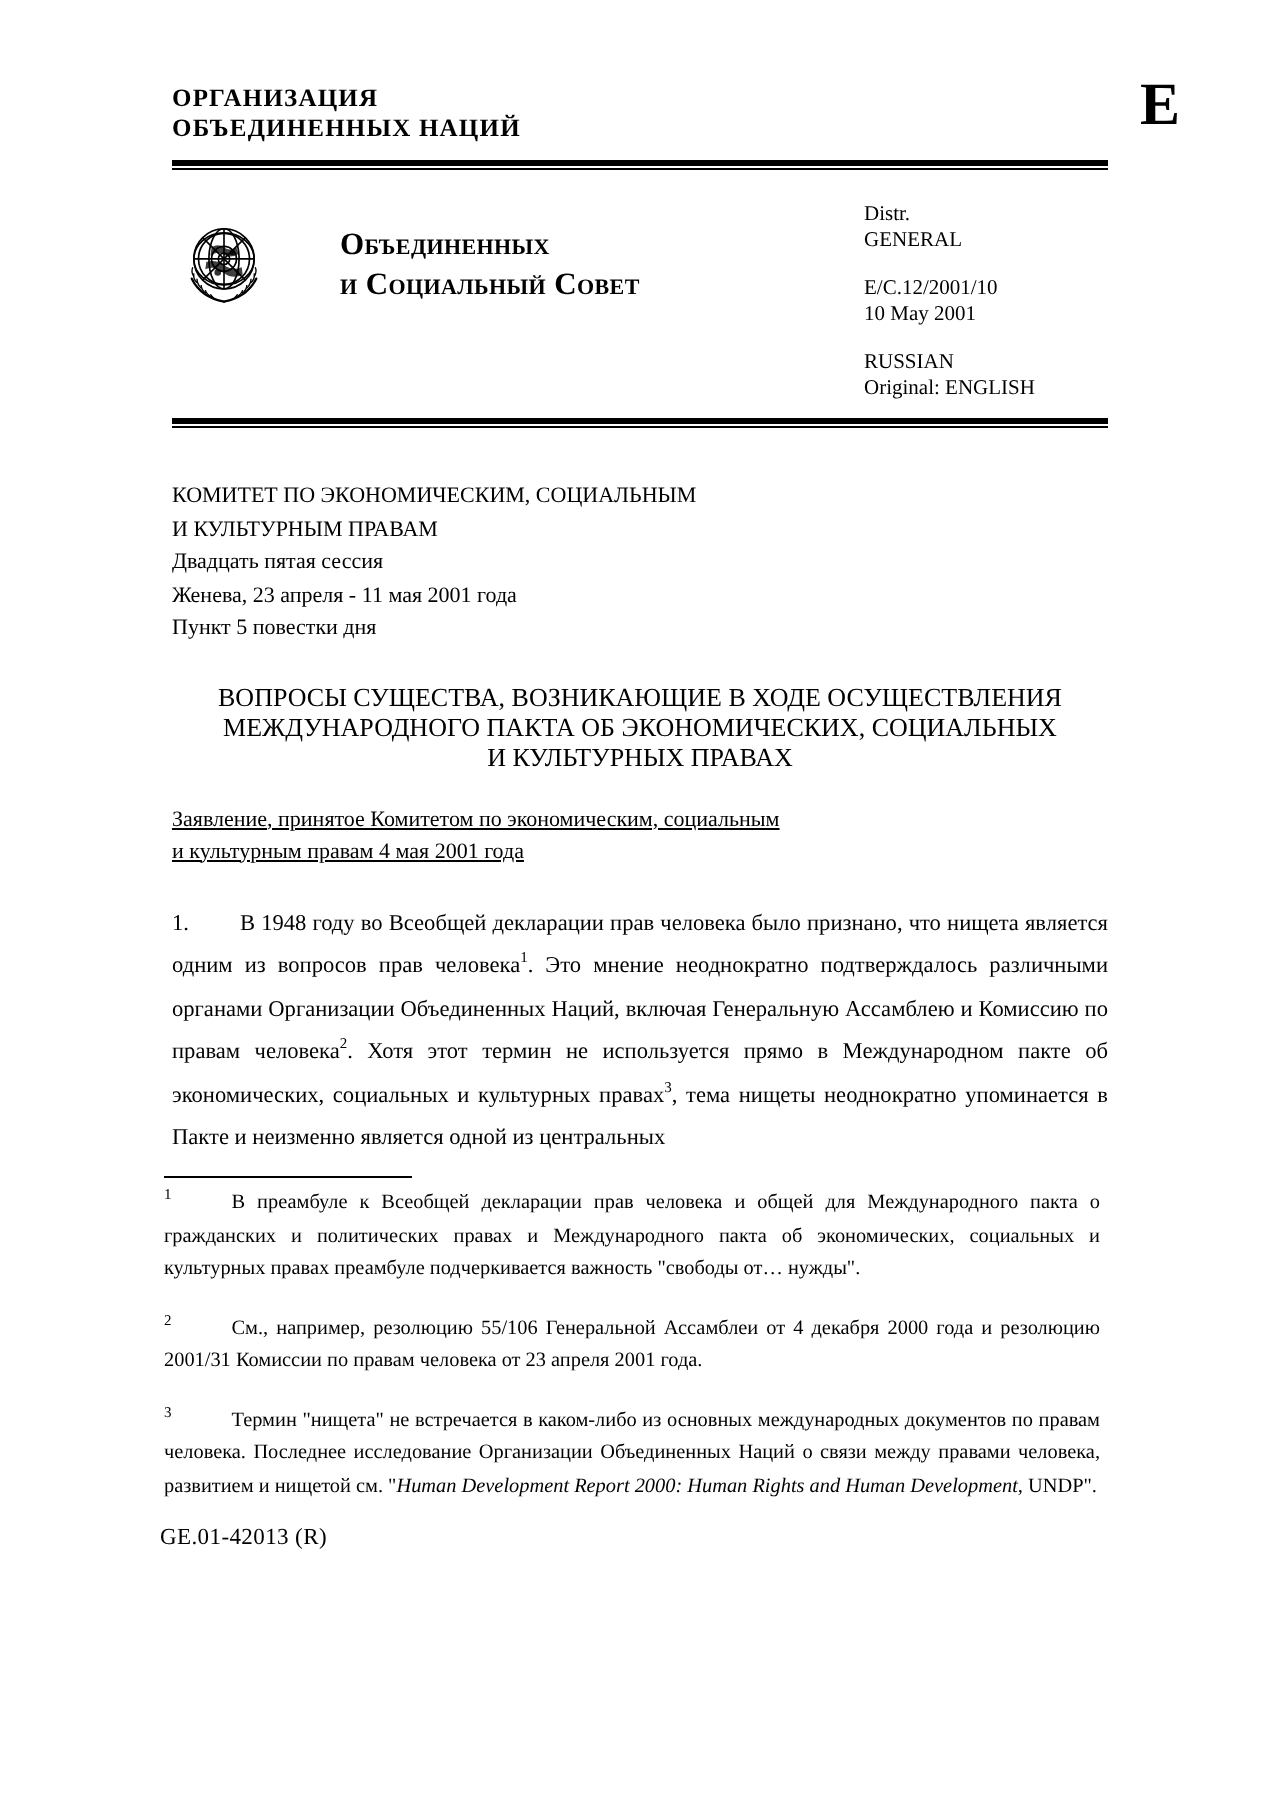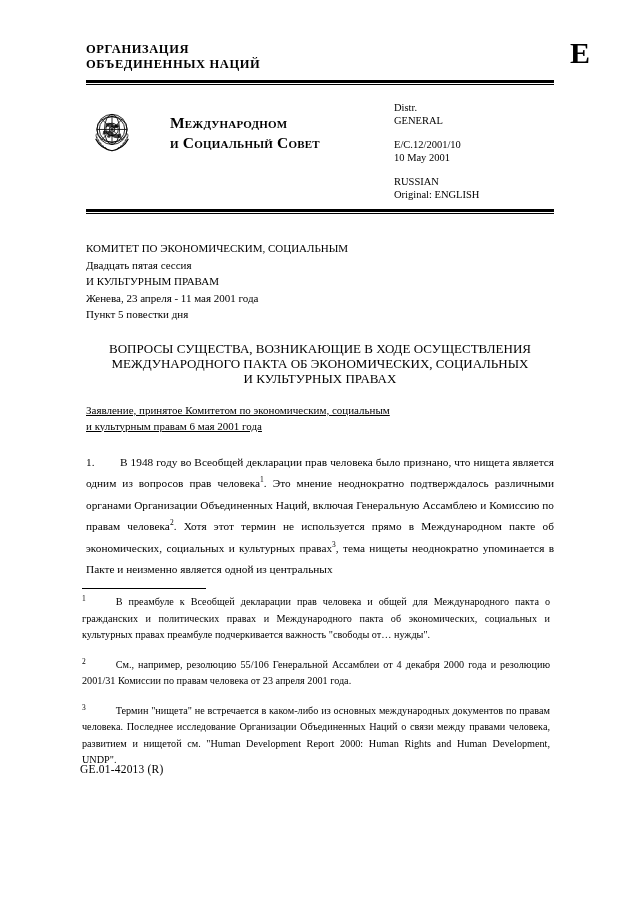--- a/index.html
+++ b/index.html
@@ -99,21 +99,21 @@
 
   .distr-cell {
     flex: 0 0 160px;
     width: 160px;
     padding-top: 2px;
     font-size: 10.5px;
     line-height: 13px;
   }
   .distr-group { margin-bottom: 11px; }
   .distr-group:last-child { margin-bottom: 0; }
-  .distr-group div { white-space: nowrap; }
+  .distr-group div { white-space: nowrap; margin-left: 38px; }
 
   
   .committee {
     padding-top: 26px;
     font-size: 11px;
     line-height: 16.5px;
   }
   .committee div { white-space: nowrap; }
 
   
@@ -172,21 +172,21 @@
     line-height: 16.5px;
     text-align: justify;
     margin-bottom: 13px;
   }
   .fn-marker {
     font-size: 7.5px;
     vertical-align: super;
     line-height: 0;
   }
   .fn-indent { display: inline-block; width: 30px; }
-  .it { }
+  .it { font-style: italic; }
 
   
   .footer {
     position: absolute;
     left: 80px;
     top: 763px;
     font-size: 11.5px;
     letter-spacing: 0.2px;
     white-space: nowrap;
   }
@@ -246,21 +246,21 @@
             <path d="M72 75 q4 -4 4 -9"></path>
               <path d="M67 80 q5 -3 5 -8"></path>
             <path d="M61 84 q6 -3 7 -7"></path>
               <path d="M55 87 q6 -2 8 -6"></path>
           </g>
         </svg>
       </div>
 
       <div class="council-cell">
         <div class="council-title">
-          <span>Международном</span>
+          <span>Объединенных</span>
           <span>и Социальный Совет</span>
         </div>
       </div>
 
       <div class="distr-cell">
         <div class="distr-group">
           <div>Distr.</div>
           <div>GENERAL</div>
         </div>
         <div class="distr-group">
@@ -273,35 +273,35 @@
         </div>
       </div>
 
     </div>
 
     <hr class="rule-thick">
     <hr class="rule-thin-under">
 
     <div class="committee">
       <div>КОМИТЕТ ПО ЭКОНОМИЧЕСКИМ, СОЦИАЛЬНЫМ</div>
+      <div>И КУЛЬТУРНЫМ ПРАВАМ</div>
       <div>Двадцать пятая сессия</div>
-      <div>И КУЛЬТУРНЫМ ПРАВАМ</div>
       <div>Женева, 23 апреля - 11 мая 2001 года</div>
       <div>Пункт 5 повестки дня</div>
     </div>
 
     <div class="doc-title">
       <div>ВОПРОСЫ СУЩЕСТВА, ВОЗНИКАЮЩИЕ В ХОДЕ ОСУЩЕСТВЛЕНИЯ</div>
       <div>МЕЖДУНАРОДНОГО ПАКТА ОБ ЭКОНОМИЧЕСКИХ, СОЦИАЛЬНЫХ</div>
       <div>И КУЛЬТУРНЫХ ПРАВАХ</div>
     </div>
 
     <div class="doc-subtitle">
       <div>Заявление, принятое Комитетом по экономическим, социальным</div>
-      <div>и культурным правам 6 мая 2001 года</div>
+      <div>и культурным правам 4 мая 2001 года</div>
     </div>
 
     <div class="body-para">
       <span class="para-num">1.</span><span>В 1948 году во Всеобщей декларации прав человека было признано, что нищета является одним из вопросов прав человека</span><sup>1</sup><span>.  Это мнение неоднократно подтверждалось различными органами Организации Объединенных Наций, включая Генеральную Ассамблею и Комиссию по правам человека</span><sup>2</sup><span>.  Хотя этот термин не используется прямо в Международном пакте об экономических, социальных и культурных правах</span><sup>3</sup><span>, тема нищеты неоднократно упоминается в Пакте и неизменно является одной из центральных</span>
     </div>
 
   </div>
 
   <div class="fn-area">
     <hr class="fn-rule">

